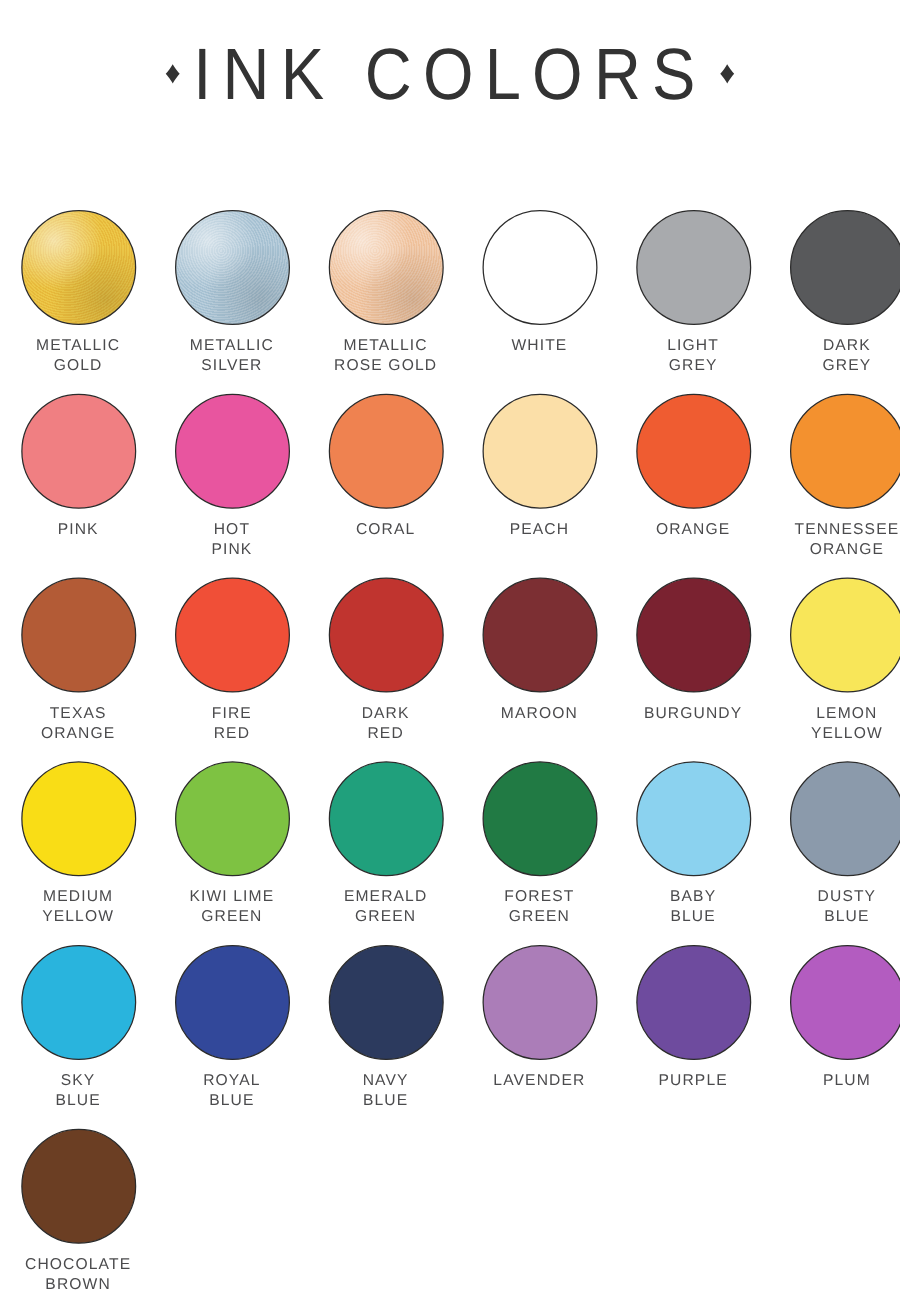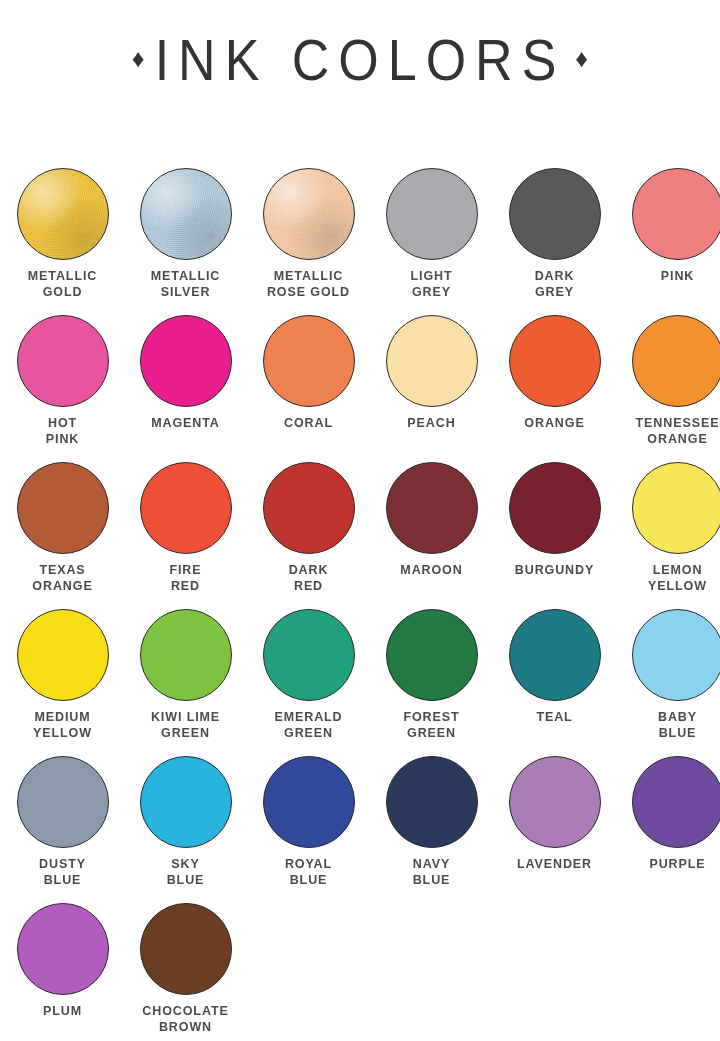--- a/index.html
+++ b/index.html
@@ -92,21 +92,21 @@
     background-image:
       radial-gradient(circle at 28% 26%, rgba(255,255,255,0.55) 0%, rgba(255,255,255,0) 42%),
       radial-gradient(circle at 74% 78%, rgba(0,0,0,0.13) 0%, rgba(0,0,0,0) 46%),
       repeating-radial-gradient(circle at 40% 35%, rgba(255,255,255,0.16) 0px, rgba(255,255,255,0.16) 1px, rgba(0,0,0,0.05) 1px, rgba(0,0,0,0.05) 2px);
     background-blend-mode: normal, normal, overlay;
   }
   .label {
     margin-top: 9px;
     font-family: "Liberation Sans", sans-serif;
     font-size: 12.5px;
-    font-weight: 700;
+    font-weight: 400;
     letter-spacing: 0.9px;
     line-height: 15.5px;
     color: #4b4b4d;
     text-align: center;
     text-transform: uppercase;
     white-space: pre-line;
   }
 </style>
 </head>
 <body>
@@ -136,20 +136,26 @@
       </div>
       <div class="swatch">
         <div class="disc-wrap">
           <div class="disc metallic" style="background-color: rgb(240, 196, 160);"></div>
         </div>
         <div class="label">METALLIC
 ROSE GOLD</div>
       </div>
       <div class="swatch">
         <div class="disc-wrap">
+          <div class="disc" style="background-color: rgb(255, 255, 255);"></div>
+        </div>
+        <div class="label">WHITE</div>
+      </div>
+      <div class="swatch">
+        <div class="disc-wrap">
           <div class="disc" style="background-color: rgb(168, 170, 173);"></div>
         </div>
         <div class="label">LIGHT
 GREY</div>
       </div>
       <div class="swatch">
         <div class="disc-wrap">
           <div class="disc" style="background-color: rgb(88, 89, 91);"></div>
         </div>
         <div class="label">DARK
@@ -163,26 +169,20 @@
       </div>
       <div class="swatch">
         <div class="disc-wrap">
           <div class="disc" style="background-color: rgb(232, 85, 159);"></div>
         </div>
         <div class="label">HOT
 PINK</div>
       </div>
       <div class="swatch">
         <div class="disc-wrap">
-          <div class="disc" style="background-color: rgb(232, 31, 142);"></div>
-        </div>
-        <div class="label">MAGENTA</div>
-      </div>
-      <div class="swatch">
-        <div class="disc-wrap">
           <div class="disc" style="background-color: rgb(239, 130, 80);"></div>
         </div>
         <div class="label">CORAL</div>
       </div>
       <div class="swatch">
         <div class="disc-wrap">
           <div class="disc" style="background-color: rgb(251, 223, 168);"></div>
         </div>
         <div class="label">PEACH</div>
       </div>
@@ -262,26 +262,20 @@
       </div>
       <div class="swatch">
         <div class="disc-wrap">
           <div class="disc" style="background-color: rgb(33, 122, 68);"></div>
         </div>
         <div class="label">FOREST
 GREEN</div>
       </div>
       <div class="swatch">
         <div class="disc-wrap">
-          <div class="disc" style="background-color: rgb(28, 123, 132);"></div>
-        </div>
-        <div class="label">TEAL</div>
-      </div>
-      <div class="swatch">
-        <div class="disc-wrap">
           <div class="disc" style="background-color: rgb(139, 210, 239);"></div>
         </div>
         <div class="label">BABY
 BLUE</div>
       </div>
       <div class="swatch">
         <div class="disc-wrap">
           <div class="disc" style="background-color: rgb(139, 154, 171);"></div>
         </div>
         <div class="label">DUSTY

